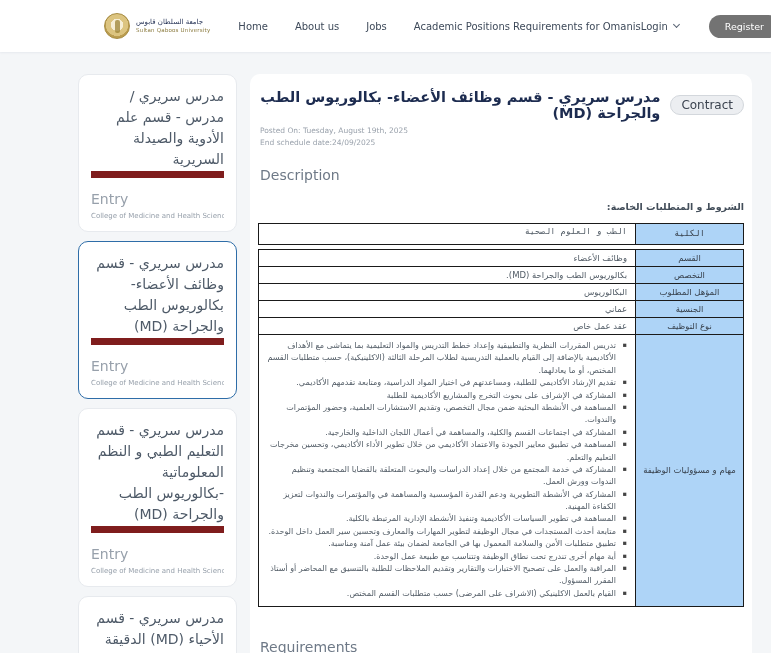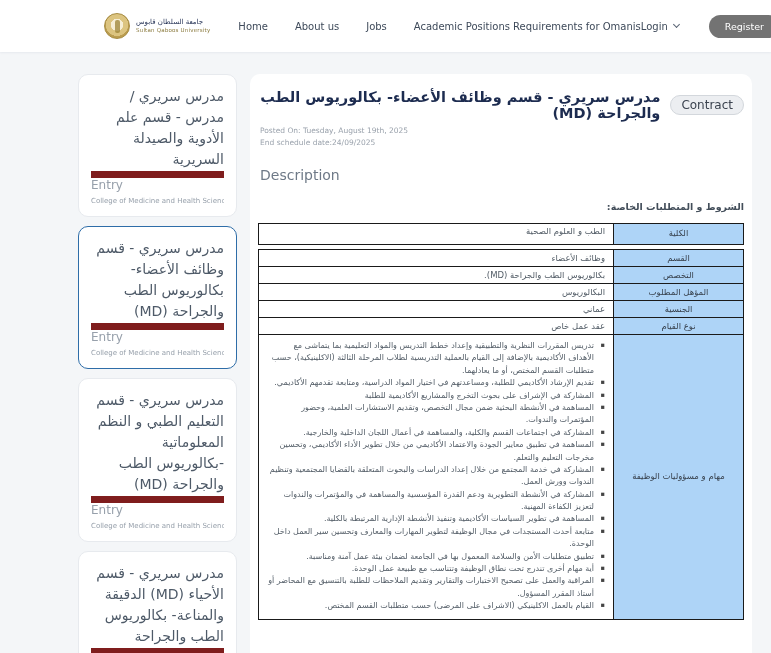--- a/index.html
+++ b/index.html
@@ -57,21 +57,21 @@
   .job-card {
     background:#fff; border:1px solid #e7eaee; border-radius:10px;
     padding:11px 12px; margin-bottom:9px; cursor:pointer;
   }
   .job-card.active { border:1px solid #2e6da8; }
   .job-card-title {
     direction:rtl; text-align:right;
     font-size:14px; color:#4e5a68; line-height:1.5;
     padding-bottom:1px; border-bottom:7px solid #7f1d1d;
   }
-  .job-card-level { margin-top:0; font-size:12px; color:#97a0ab; }
+  .job-card-level { margin-top:13px; font-size:14px; color:#97a0ab; }
   .job-card-college { margin-top:5px; font-size:7px; color:#97a0ab; white-space:nowrap; overflow:hidden; }
 
   
   .main-card {
     flex:1; background:#fff; border-radius:10px;
     padding:15px 8px 40px; min-height:631px;
   }
   .title-row { display:flex; align-items:center; gap:10px; padding-left:2px; }
   .job-title { font-size:14.5px; font-weight:bold; color:#1d2c50; direction:rtl; unicode-bidi:isolate; }
   .badge {
@@ -81,23 +81,23 @@
   .meta { font-size:7.5px; color:#9aa2ac; margin-top:5px; padding-left:2px; }
   .meta + .meta { margin-top:3px; }
   .section-label { font-size:14px; color:#6e7987; margin-top:20px; padding-left:2px; }
   .table-heading {
     direction:rtl; text-align:right; font-size:9.5px; font-weight:600;
     color:#434e5a; margin-top:18px; margin-bottom:11px;
   }
 
   .detail-table { width:100%; border-collapse:collapse; direction:rtl; }
   .detail-table td { border:1px solid #1a1a1a; font-size:8.5px; color:#525c66; }
-  td.lbl { width:130px; background:#aed4f7; color:#39434f; text-align:center; padding:3px 4px; }
+  td.lbl { width:108px; background:#aed4f7; color:#39434f; text-align:center; padding:3px 4px; }
   td.val { text-align:right; padding:2px 8px; background:#fff; }
-  .detail-table.first td { height:21px; vertical-align:top; }
+  .detail-table.first td { height:21px; vertical-align:top;font-family:Liberation Mono, monospace; }
   .detail-table.first td.lbl { padding-top:4px; }
   .detail-table.rest { margin-top:4px; }
   .detail-table.rest td { height:13px; }
   td.duties-lbl { vertical-align:middle; line-height:1.6; }
   td.duties-val { padding:5px 8px 6px; }
   .duties-list { list-style:none; }
   .duties-list li {
     position:relative; padding-right:11px;
     font-size:8px; line-height:1.55; color:#525c66;
     direction:rtl; text-align:right;
@@ -207,21 +207,21 @@
       </tr>
       <tr>
         <td class="lbl">المؤهل المطلوب</td>
         <td class="val">البكالوريوس</td>
       </tr>
       <tr>
         <td class="lbl">الجنسية</td>
         <td class="val">عماني</td>
       </tr>
       <tr>
-        <td class="lbl">نوع القيام</td>
+        <td class="lbl">نوع التوظيف</td>
         <td class="val">عقد عمل خاص</td>
       </tr>
       <tr>
         <td class="lbl duties-lbl">مهام و مسؤوليات الوظيفة</td>
         <td class="val duties-val">
           <ul class="duties-list">
             <li>تدريس المقررات النظرية والتطبيقية وإعداد خطط التدريس والمواد التعليمية بما يتماشى مع الأهداف الأكاديمية بالإضافة إلى القيام بالعملية التدريسية لطلاب المرحلة الثالثة (الاكلينيكية)، حسب متطلبات القسم المختص، أو ما يعادلهما.</li>
             <li>تقديم الإرشاد الأكاديمي للطلبة، ومساعدتهم في اختيار المواد الدراسية، ومتابعة تقدمهم الأكاديمي.</li>
             <li>المشاركة في الإشراف على بحوث التخرج والمشاريع الأكاديمية للطلبة</li>
             <li>المساهمة في الأنشطة البحثية ضمن مجال التخصص، وتقديم الاستشارات العلمية، وحضور المؤتمرات والندوات.</li>

